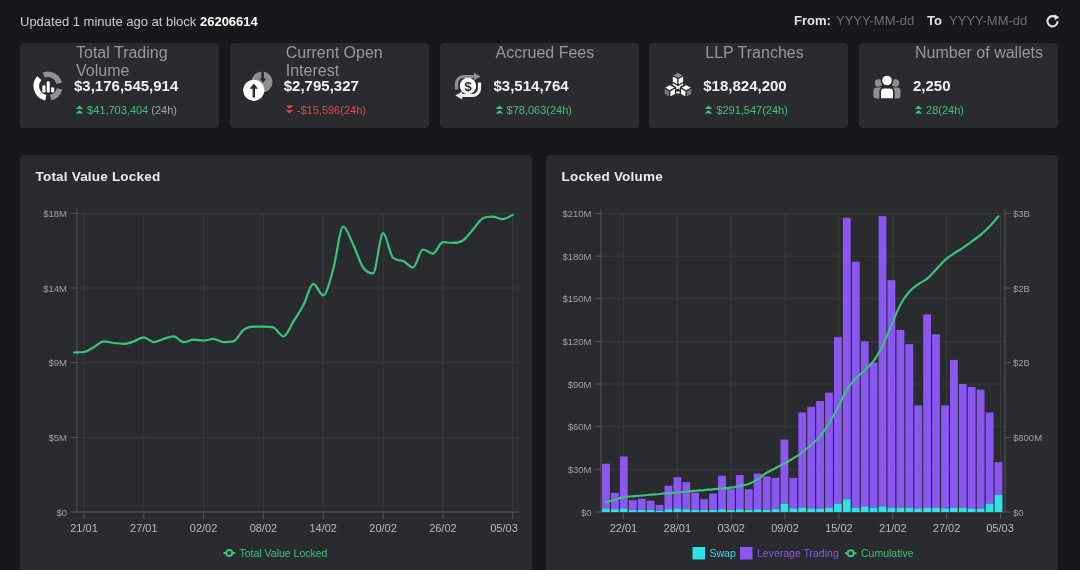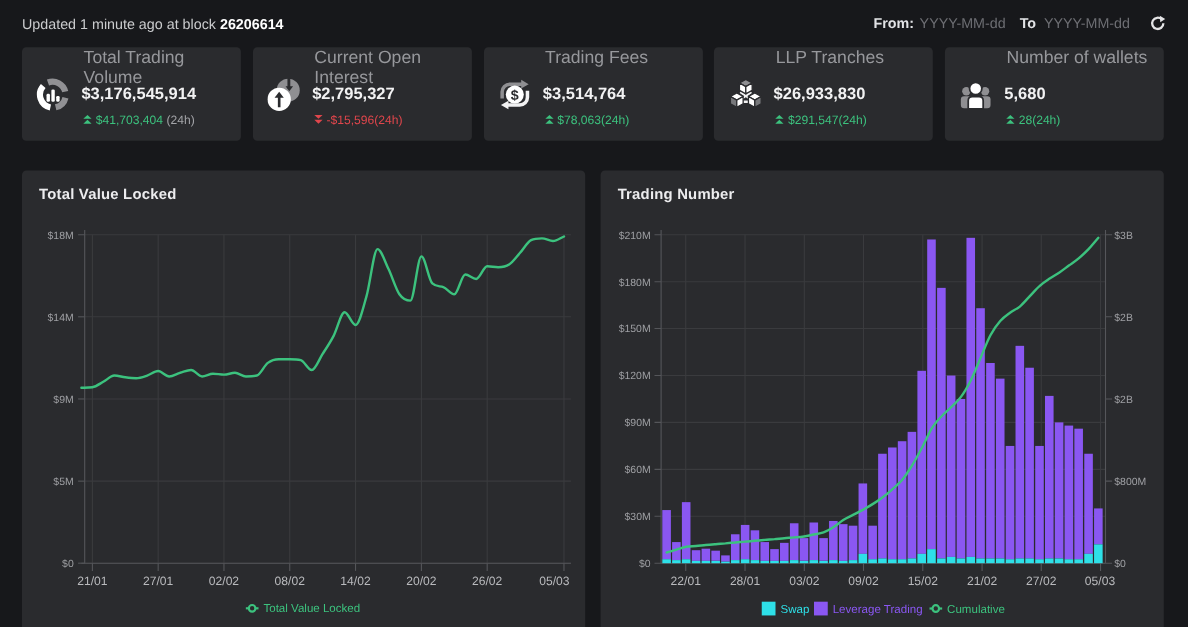--- a/index.html
+++ b/index.html
@@ -73,21 +73,21 @@
 <div class="card" style="left:439.5px">
 <div class="cicon"><svg width="30" height="30" viewBox="0 0 30 30">
 <path d="M 3.5 18.5 L 3.5 12.5 A 7 7 0 0 1 10.5 5.5 L 22.5 5.5" fill="none" stroke="#8f8f92" stroke-width="3.2"></path>
 <path d="M 20.8 1.6 L 27.6 5.5 L 20.8 9.4 Z" fill="#8f8f92"></path>
 <path d="M 26.5 11.5 L 26.5 17.5 A 7 7 0 0 1 19.5 24.5 L 7.5 24.5" fill="none" stroke="#f2f2f3" stroke-width="3.2"></path>
 <path d="M 9.2 20.6 L 2.4 24.5 L 9.2 28.4 Z" fill="#f2f2f3"></path>
 <circle cx="15" cy="15" r="8.2" fill="#fff"></circle>
 <text x="15" y="19.6" text-anchor="middle" font-family="Liberation Sans,sans-serif" font-weight="bold" font-size="13" fill="#2a2b2e">$</text>
 </svg></div>
 <div class="cbody">
-<div class="ctitle">Trading Fees</div>
+<div class="ctitle">Accrued Fees</div>
 <div class="cvalue">$3,514,764</div>
 <div class="cchange"><svg width="9" height="9" viewBox="0 0 11 12" style="vertical-align:-0.5px">
           <path d="M0.5 5.4 L5.5 0.6 L10.5 5.4 Z" fill="#3cc27e"></path>
           <path d="M0.5 11.4 L5.5 6.6 L10.5 11.4 Z" fill="#3cc27e"></path>
         </svg> <span style="color:#3cc27e">$78,063(24h)</span></div>
 </div>
   </div>
 <div class="card" style="left:649.25px">
 <div class="cicon"><svg width="32" height="30" viewBox="0 0 32 30">
 <path d="M11 12.6 L21 19.5 M21 12.6 L11 19.5 M9 21.5 L23 21.5" stroke="#f2f2f3" stroke-width="2.2"></path>
@@ -98,39 +98,39 @@
 <path d="M7.8 13.4 L13.6 16.7 L7.8 20 L2 16.7 Z" fill="#fff"></path>
 <path d="M2 16.7 L7.8 20 L7.8 26.6 L2 23.3 Z" fill="#77787b"></path>
 <path d="M13.6 16.7 L7.8 20 L7.8 26.6 L13.6 23.3 Z" fill="#fff"></path>
 <path d="M24.2 13.4 L30 16.7 L24.2 20 L18.4 16.7 Z" fill="#fff"></path>
 <path d="M18.4 16.7 L24.2 20 L24.2 26.6 L18.4 23.3 Z" fill="#fff"></path>
 <path d="M30 16.7 L24.2 20 L24.2 26.6 L30 23.3 Z" fill="#77787b"></path>
 </g>
 </svg></div>
 <div class="cbody">
 <div class="ctitle">LLP Tranches</div>
-<div class="cvalue">$26,933,830</div>
+<div class="cvalue">$18,824,200</div>
 <div class="cchange"><svg width="9" height="9" viewBox="0 0 11 12" style="vertical-align:-0.5px">
           <path d="M0.5 5.4 L5.5 0.6 L10.5 5.4 Z" fill="#3cc27e"></path>
           <path d="M0.5 11.4 L5.5 6.6 L10.5 11.4 Z" fill="#3cc27e"></path>
         </svg> <span style="color:#3cc27e">$291,547(24h)</span></div>
 </div>
   </div>
 <div class="card" style="left:859px">
 <div class="cicon"><svg width="30" height="30" viewBox="0 0 30 30">
 <circle cx="6.5" cy="12" r="3.8" fill="#8f8f92"></circle>
 <rect x="1.5" y="16.5" width="10" height="11" rx="3" fill="#8f8f92"></rect>
 <circle cx="23.5" cy="12" r="3.8" fill="#8f8f92"></circle>
 <rect x="18.5" y="16.5" width="10" height="11" rx="3" fill="#8f8f92"></rect>
 <circle cx="15" cy="9.5" r="5.6" fill="#fff" stroke="#2a2b2e" stroke-width="1.6"></circle>
 <path d="M8.2 28 L8.2 20.5 Q8.2 16.8 12 16.8 L18 16.8 Q21.8 16.8 21.8 20.5 L21.8 28 Z" fill="#fff" stroke="#2a2b2e" stroke-width="1.6"></path>
 </svg></div>
 <div class="cbody">
 <div class="ctitle">Number of wallets</div>
-<div class="cvalue">5,680</div>
+<div class="cvalue">2,250</div>
 <div class="cchange"><svg width="9" height="9" viewBox="0 0 11 12" style="vertical-align:-0.5px">
           <path d="M0.5 5.4 L5.5 0.6 L10.5 5.4 Z" fill="#3cc27e"></path>
           <path d="M0.5 11.4 L5.5 6.6 L10.5 11.4 Z" fill="#3cc27e"></path>
         </svg> <span style="color:#3cc27e">28(24h)</span></div>
 </div>
   </div>
 <div class="panel" style="left:20px">
 <div class="ptitle">Total Value Locked</div>
 <div class="plot">
       <svg width="512" height="415" viewBox="0 0 512 415" style="position:absolute;left:0;top:0">
@@ -178,21 +178,21 @@
         <text x="484.0" y="377" text-anchor="middle" font-size="11" fill="#b9babd">05/03</text>
         <g>
           <line x1="203.5" y1="398" x2="215" y2="398" stroke="#3cc27e" stroke-width="2"></line>
           <circle cx="209.2" cy="398" r="3" fill="#2a2b2e" stroke="#3cc27e" stroke-width="2"></circle>
           <text x="219.5" y="401.5" font-size="10.5" fill="#3cc27e">Total Value Locked</text>
         </g>
       </svg>
     </div>
 </div>
 <div class="panel" style="left:546px">
-<div class="ptitle">Trading Number</div>
+<div class="ptitle">Locked Volume</div>
 <div class="plot">
       <svg width="512" height="415" viewBox="0 0 512 415" style="position:absolute;left:0;top:0">
         <line x1="77.4" y1="58.4" x2="77.4" y2="357" stroke="#3a3b3e" stroke-width="1"></line>
         <line x1="131.3" y1="58.4" x2="131.3" y2="357" stroke="#3a3b3e" stroke-width="1"></line>
         <line x1="185.2" y1="58.4" x2="185.2" y2="357" stroke="#3a3b3e" stroke-width="1"></line>
         <line x1="239.0" y1="58.4" x2="239.0" y2="357" stroke="#3a3b3e" stroke-width="1"></line>
         <line x1="292.9" y1="58.4" x2="292.9" y2="357" stroke="#3a3b3e" stroke-width="1"></line>
         <line x1="346.8" y1="58.4" x2="346.8" y2="357" stroke="#3a3b3e" stroke-width="1"></line>
         <line x1="400.6" y1="58.4" x2="400.6" y2="357" stroke="#3a3b3e" stroke-width="1"></line>
         <line x1="454.5" y1="58.4" x2="454.5" y2="357" stroke="#3a3b3e" stroke-width="1"></line>

